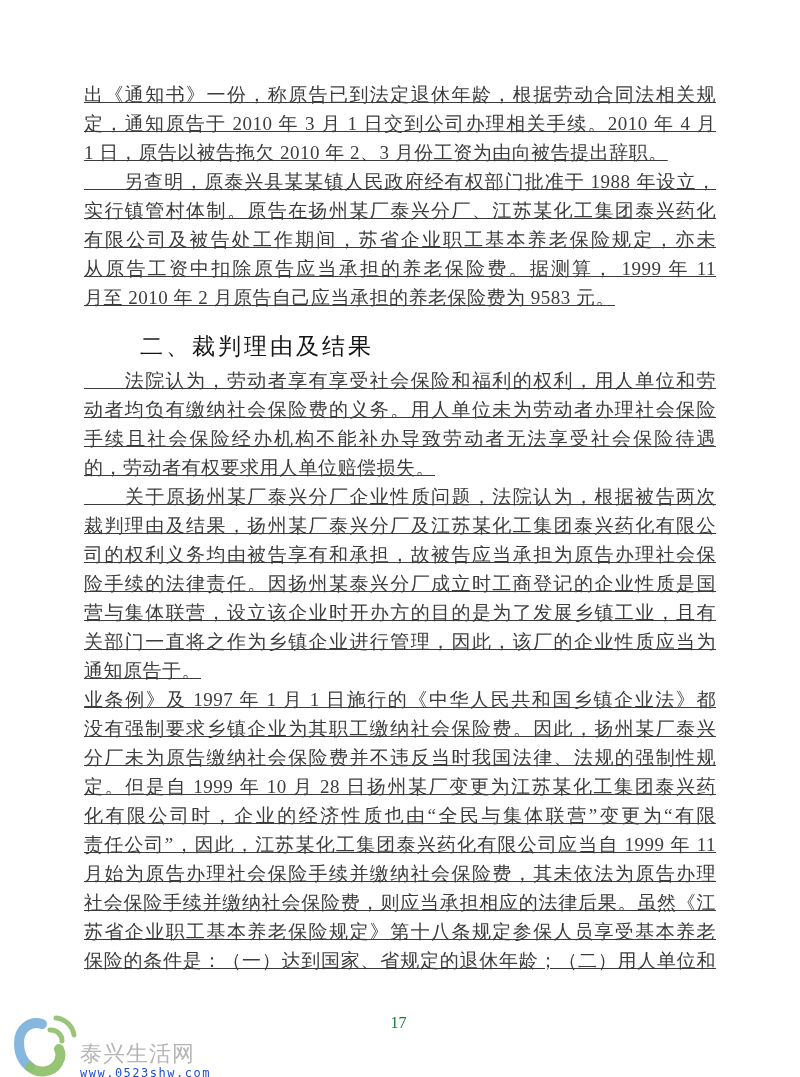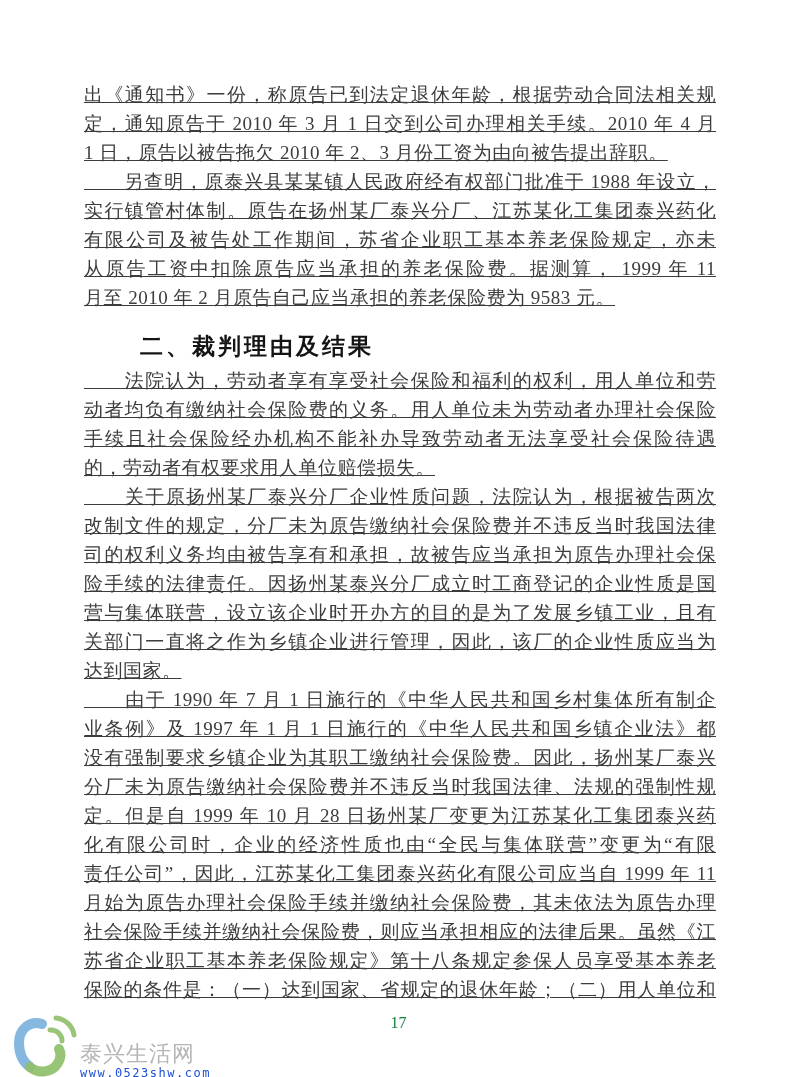--- a/index.html
+++ b/index.html
@@ -31,21 +31,21 @@
     text-align: justify;
     text-align-last: justify;
     text-justify: inter-character;
     letter-spacing: 0.5px;
   }
   .line.flush {
     text-align-last: left;
   }
   .heading {
     font-family: "Liberation Sans", sans-serif;
-    font-weight: bold;
+    font-weight: normal;
     font-size: 23px;
     line-height: 32px;
     color: #141414;
     padding-left: 56px;
     margin-top: 18px;
     margin-bottom: 4px;
     letter-spacing: 3px;
   }
   .page-number {
     position: absolute;
@@ -109,29 +109,28 @@
       </div>
       <div class="heading">二、裁判理由及结果</div>
       <div class="paragraph">
         <div class="line">　　法院认为，劳动者享有享受社会保险和福利的权利，用人单位和劳</div>
         <div class="line">动者均负有缴纳社会保险费的义务。用人单位未为劳动者办理社会保险</div>
         <div class="line">手续且社会保险经办机构不能补办导致劳动者无法享受社会保险待遇</div>
         <div class="line flush">的，劳动者有权要求用人单位赔偿损失。</div>
       </div>
       <div class="paragraph">
         <div class="line">　　关于原扬州某厂泰兴分厂企业性质问题，法院认为，根据被告两次</div>
-        <div class="line">改制文件的规定，分厂未为原告缴纳社会保险费并不违反当时我国法律</div>
+        <div class="line">裁判理由及结果，扬州某厂泰兴分厂及江苏某化工集团泰兴药化有限公</div>
         <div class="line">司的权利义务均由被告享有和承担，故被告应当承担为原告办理社会保</div>
         <div class="line">险手续的法律责任。因扬州某泰兴分厂成立时工商登记的企业性质是国</div>
         <div class="line">营与集体联营，设立该企业时开办方的目的是为了发展乡镇工业，且有</div>
         <div class="line">关部门一直将之作为乡镇企业进行管理，因此，该厂的企业性质应当为</div>
-        <div class="line flush">达到国家。</div>
+        <div class="line flush">通知原告于。</div>
       </div>
       <div class="paragraph">
-        <div class="line">　　由于 1990 年 7 月 1 日施行的《中华人民共和国乡村集体所有制企</div>
         <div class="line">业条例》及 1997 年 1 月 1 日施行的《中华人民共和国乡镇企业法》都</div>
         <div class="line">没有强制要求乡镇企业为其职工缴纳社会保险费。因此，扬州某厂泰兴</div>
         <div class="line">分厂未为原告缴纳社会保险费并不违反当时我国法律、法规的强制性规</div>
         <div class="line">定。但是自 1999 年 10 月 28 日扬州某厂变更为江苏某化工集团泰兴药</div>
         <div class="line">化有限公司时，企业的经济性质也由“全民与集体联营”变更为“有限</div>
         <div class="line">责任公司”，因此，江苏某化工集团泰兴药化有限公司应当自 1999 年 11</div>
         <div class="line">月始为原告办理社会保险手续并缴纳社会保险费，其未依法为原告办理</div>
         <div class="line">社会保险手续并缴纳社会保险费，则应当承担相应的法律后果。虽然《江</div>
         <div class="line">苏省企业职工基本养老保险规定》第十八条规定参保人员享受基本养老</div>
         <div class="line">保险的条件是：（一）达到国家、省规定的退休年龄；（二）用人单位和</div>

